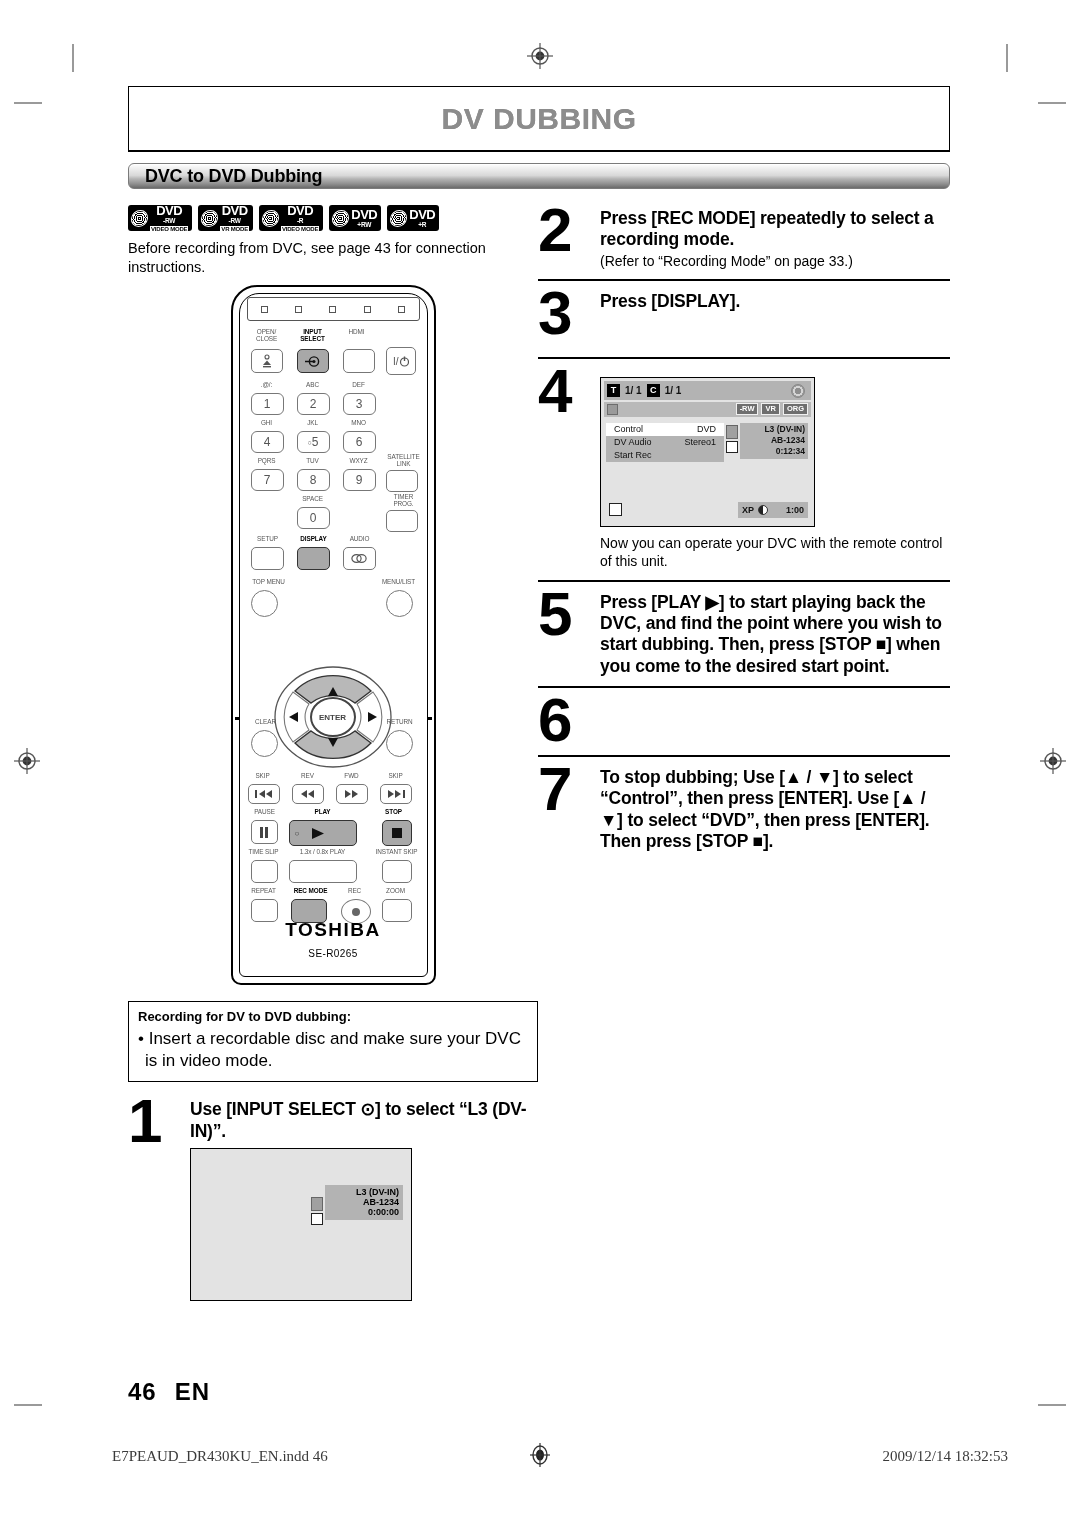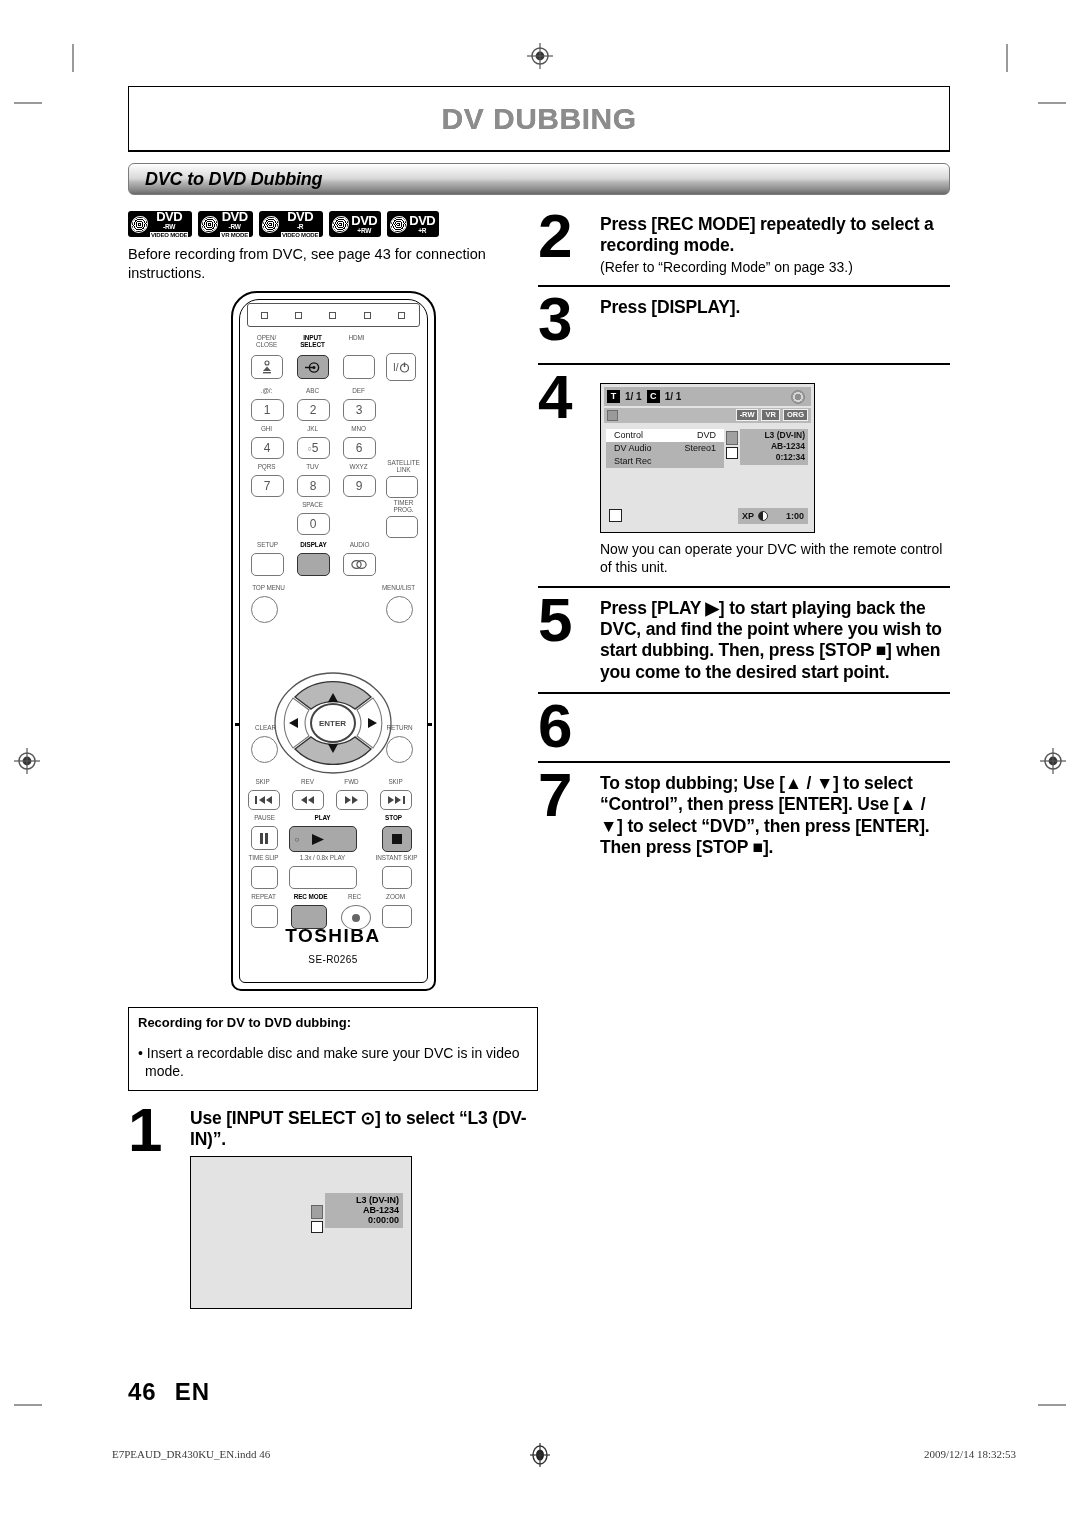--- a/index.html
+++ b/index.html
@@ -25,26 +25,25 @@
     height:66px; border:1px solid #000; border-bottom:2px solid #000;
     display:flex; align-items:center; justify-content:center;
   }
   .chapter-title {
     font-size:30px; font-weight:bold; letter-spacing:.5px;
     color:#8c8c8c; text-shadow:0 0 0 #8c8c8c;
   }
 
   
   .section-bar {
-    margin-top:11px; height:32px; border-radius:6px;
+    margin-top:11px; height:26px; border-radius:6px;
     background:linear-gradient(to bottom,#ffffff 0%,#f3f3f3 14%,#d8d8d8 48%,#b4b4b4 62%,#8f8f8f 83%,#6a6a6a 100%);
     border:1px solid #7b7b7b;
     display:flex; align-items:center;
     box-shadow:inset 0 1px 0 #fff;
-    font-style:italic;
   }
   .section-title { font-size:18px; font-weight:bold; padding-left:16px; letter-spacing:-.2px; }
 
   
   .cols { display:flex; margin-top:12px; }
   .col-left { width:410px; }
   .col-right { width:412px; padding-left:0px; }
 
   
   .badges { display:flex; gap:6px; margin-top:4px; }
@@ -111,21 +110,21 @@
   }
 
   .toshiba { position:absolute; left:0; right:0; bottom:42px; text-align:center;
              font-size:19px; font-weight:bold; letter-spacing:1.5px; }
   .model { position:absolute; left:0; right:0; bottom:24px; text-align:center;
            font-size:10px; letter-spacing:.4px; }
 
   
   .prep-box { border:1.6px solid #000; padding:7px 9px 9px; margin-top:16px; }
   .prep-title { font-size:13px; font-weight:bold; }
-  .prep-item { font-size:14px; line-height:1.3; margin-top:14px; text-indent:-7px; padding-left:7px; }
+  .prep-item { font-size:17px; line-height:1.3; margin-top:4px; text-indent:-7px; padding-left:7px; }
 
   
   .step { display:flex; position:relative; }
   .step-num {
     font-size:62px; font-weight:bold; line-height:.82;
     width:62px; flex:none; text-align:left; letter-spacing:-2px;
   }
   .step-body { flex:1; padding-top:3px; }
   .step-head { font-size:17.5px; font-weight:bold; line-height:1.22; letter-spacing:-.2px; }
   .step-sub  { font-size:14px; line-height:1.3; margin-top:1px; }
@@ -199,23 +198,23 @@
     padding:2px 4px 3px;
   }
   .osd-small .si-icons { position:absolute; right:88px; top:48px; }
 
   .after-note { font-size:14px; line-height:1.32; margin-top:7px; }
 
   
   .pagenum { position:absolute; left:128px; top:1378px; font-size:24px; font-weight:bold; letter-spacing:1px; }
   .pagenum .en { margin-left:18px; }
   .footer {
-    position:absolute; left:112px; right:64px; top:1448px;
+    position:absolute; left:112px; right:72px; top:1448px;
     display:flex; align-items:flex-start; justify-content:space-between;
-    font-family:"Liberation Serif", serif; font-size:11px; color:#3a3a3a;
+    font-family:"Liberation Serif", serif; font-size:15px; color:#3a3a3a;
   }
 </style>
 </head>
 <body>
 
 <div class="crop" style="left:72px;top:44px;width:2px;height:28px;"></div>
 <div class="crop" style="left:14px;top:102px;width:28px;height:2px;"></div>
 <div class="crop" style="left:1006px;top:44px;width:2px;height:28px;"></div>
 <div class="crop" style="left:1038px;top:102px;width:28px;height:2px;"></div>
 <div class="crop" style="left:14px;top:1404px;width:28px;height:2px;"></div>

